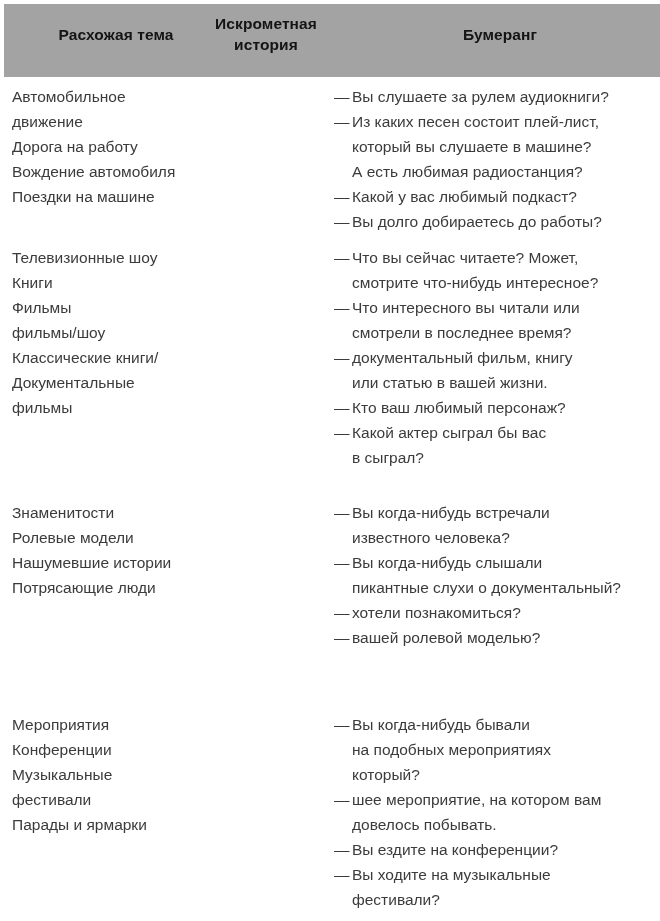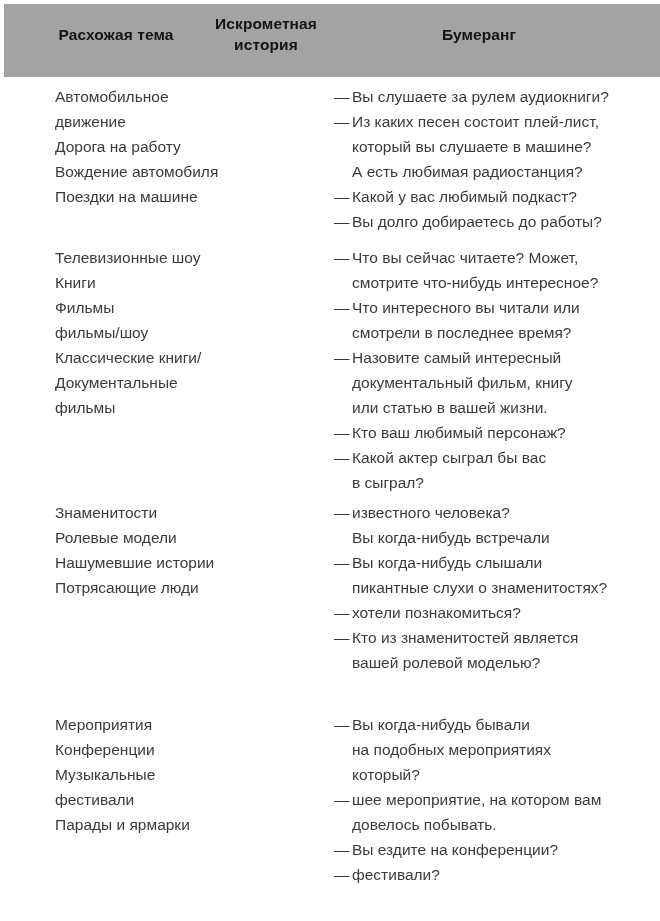--- a/index.html
+++ b/index.html
@@ -42,21 +42,21 @@
     justify-content: center;
     font-size: 15.5px;
     font-weight: bold;
     color: #141414;
     line-height: 21px;
     text-align: center;
     letter-spacing: 0.1px;
   }
   .header-cell.col-topic   { left: 6px;   width: 212px; }
   .header-cell.col-story   { left: 196px; width: 132px; }
-  .header-cell.col-boomer  { left: 316px; width: 318px; }
+  .header-cell.col-boomer  { left: 337px; width: 318px; }
 
   
   .table-body {
     position: absolute;
     left: 0;
     top: 64px;
     width: 660px;
   }
   .row {
     position: relative;
@@ -73,21 +73,20 @@
     position: absolute;
     left: 334px;
     top: 0;
     width: 318px;
   }
   .topic-line {
     font-size: 15.5px;
     color: #3b3b3b;
     line-height: 25px;
     white-space: pre;
-    margin-left: 43px;
   }
   .q-item {
     position: relative;
     padding-left: 18px;
     font-size: 15.5px;
     color: #3b3b3b;
     line-height: 25px;
   }
   .q-dash {
     position: absolute;
@@ -164,21 +163,20 @@
             <span class="q-line">Что вы сейчас читаете? Может,</span>
             <span class="q-line">смотрите что-нибудь интересное?</span>
           </div>
           <div class="q-item">
             <span class="q-dash">—</span>
             <span class="q-line">Что интересного вы читали или</span>
             <span class="q-line">смотрели в последнее время?</span>
           </div>
           <div class="q-item">
             <span class="q-dash">—</span>
-            <span class="q-line">Назовите самый интересный</span>
             <span class="q-line">документальный фильм, книгу</span>
             <span class="q-line">или статью в вашей жизни.</span>
           </div>
           <div class="q-item">
             <span class="q-dash">—</span>
             <span class="q-line">Кто ваш любимый персонаж?</span>
           </div>
           <div class="q-item">
             <span class="q-dash">—</span>
             <span class="q-line">Какой актер сыграл бы вас</span>
@@ -189,35 +187,34 @@
       <div class="row" style="position: absolute; left: 0px; top: 436px;">
         <div class="cell-topics">
           <div class="topic-line">Знаменитости</div>
           <div class="topic-line">Ролевые модели</div>
           <div class="topic-line">Нашумевшие истории</div>
           <div class="topic-line">Потрясающие люди</div>
         </div>
         <div class="cell-questions">
           <div class="q-item">
             <span class="q-dash">—</span>
+            <span class="q-line">Вы когда-нибудь встречали</span>
             <span class="q-line">известного человека?</span>
-            <span class="q-line">Вы когда-нибудь встречали</span>
           </div>
           <div class="q-item">
             <span class="q-dash">—</span>
             <span class="q-line">Вы когда-нибудь слышали</span>
-            <span class="q-line">пикантные слухи о знаменитостях?</span>
+            <span class="q-line">пикантные слухи о документальный?</span>
           </div>
           <div class="q-item">
             <span class="q-dash">—</span>
             <span class="q-line">хотели познакомиться?</span>
           </div>
           <div class="q-item">
             <span class="q-dash">—</span>
-            <span class="q-line">Кто из знаменитостей является</span>
             <span class="q-line">вашей ролевой моделью?</span>
           </div>
         </div>
       </div>
       <div class="row" style="position: absolute; left: 0px; top: 648px;">
         <div class="cell-topics">
           <div class="topic-line">Мероприятия</div>
           <div class="topic-line">Конференции</div>
           <div class="topic-line">Музыкальные</div>
           <div class="topic-line">фестивали</div>
@@ -234,19 +231,20 @@
             <span class="q-dash">—</span>
             <span class="q-line">шее мероприятие, на котором вам</span>
             <span class="q-line">довелось побывать.</span>
           </div>
           <div class="q-item">
             <span class="q-dash">—</span>
             <span class="q-line">Вы ездите на конференции?</span>
           </div>
           <div class="q-item">
             <span class="q-dash">—</span>
+            <span class="q-line">Вы ходите на музыкальные</span>
             <span class="q-line">фестивали?</span>
           </div>
         </div>
       </div>
     </div>
 
 </div>
 
 </body></html>

